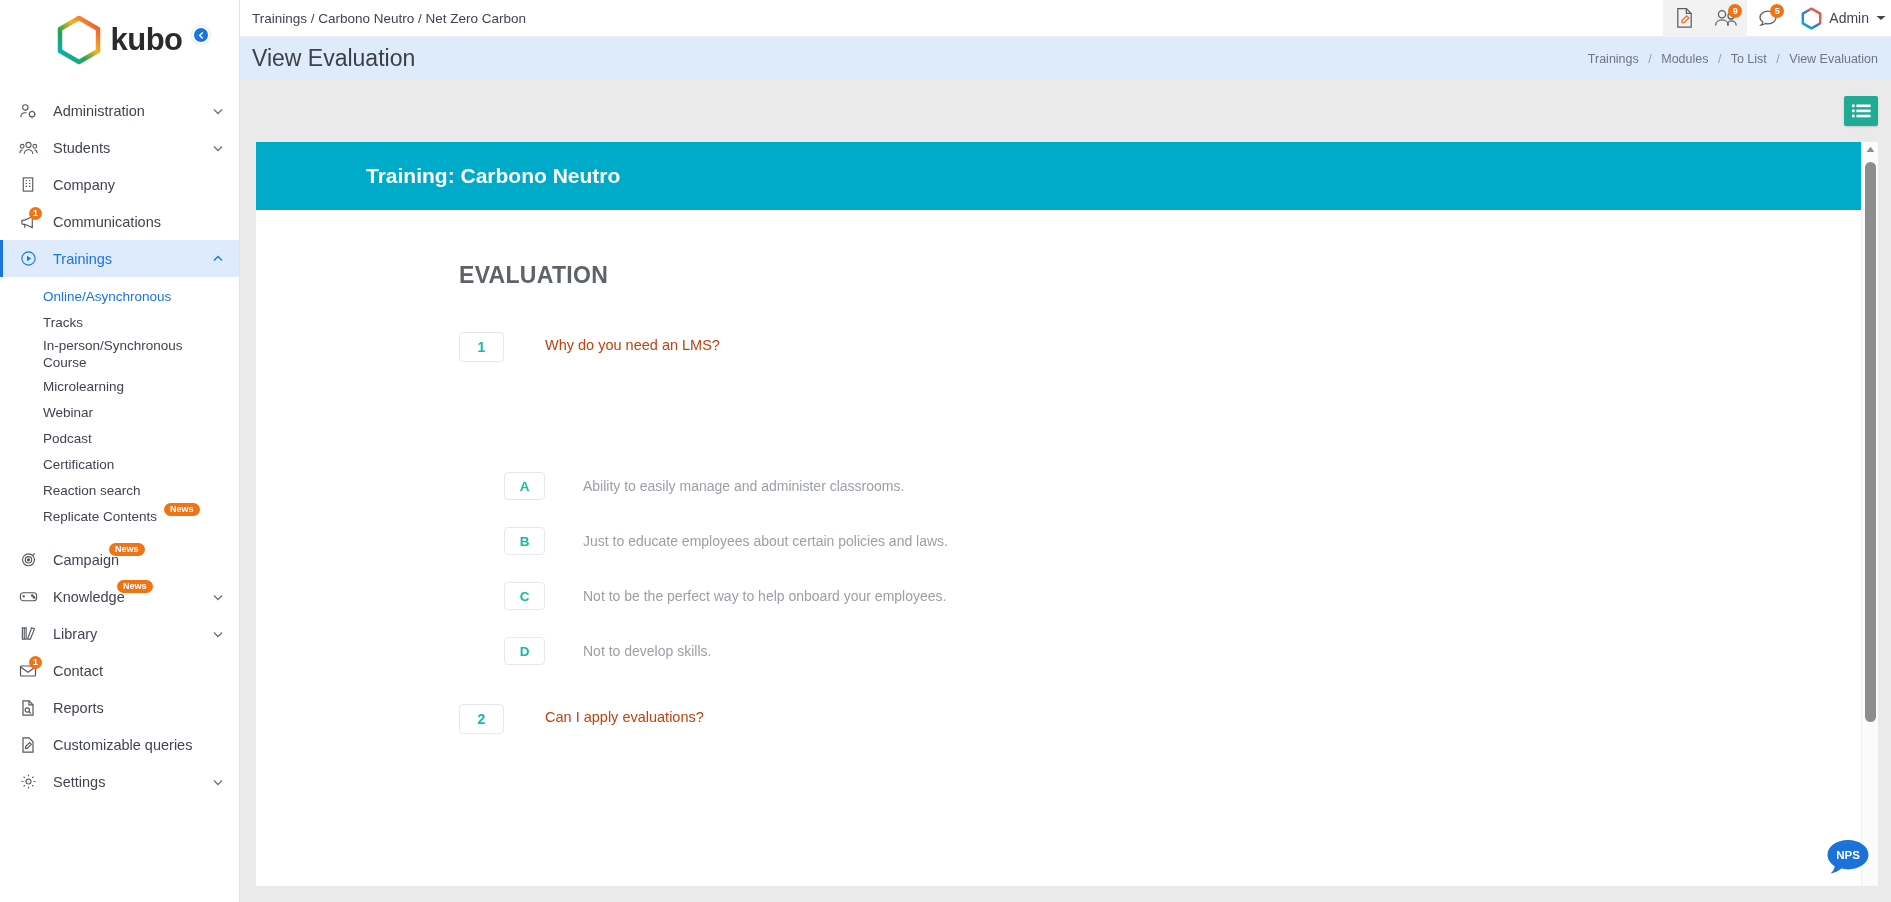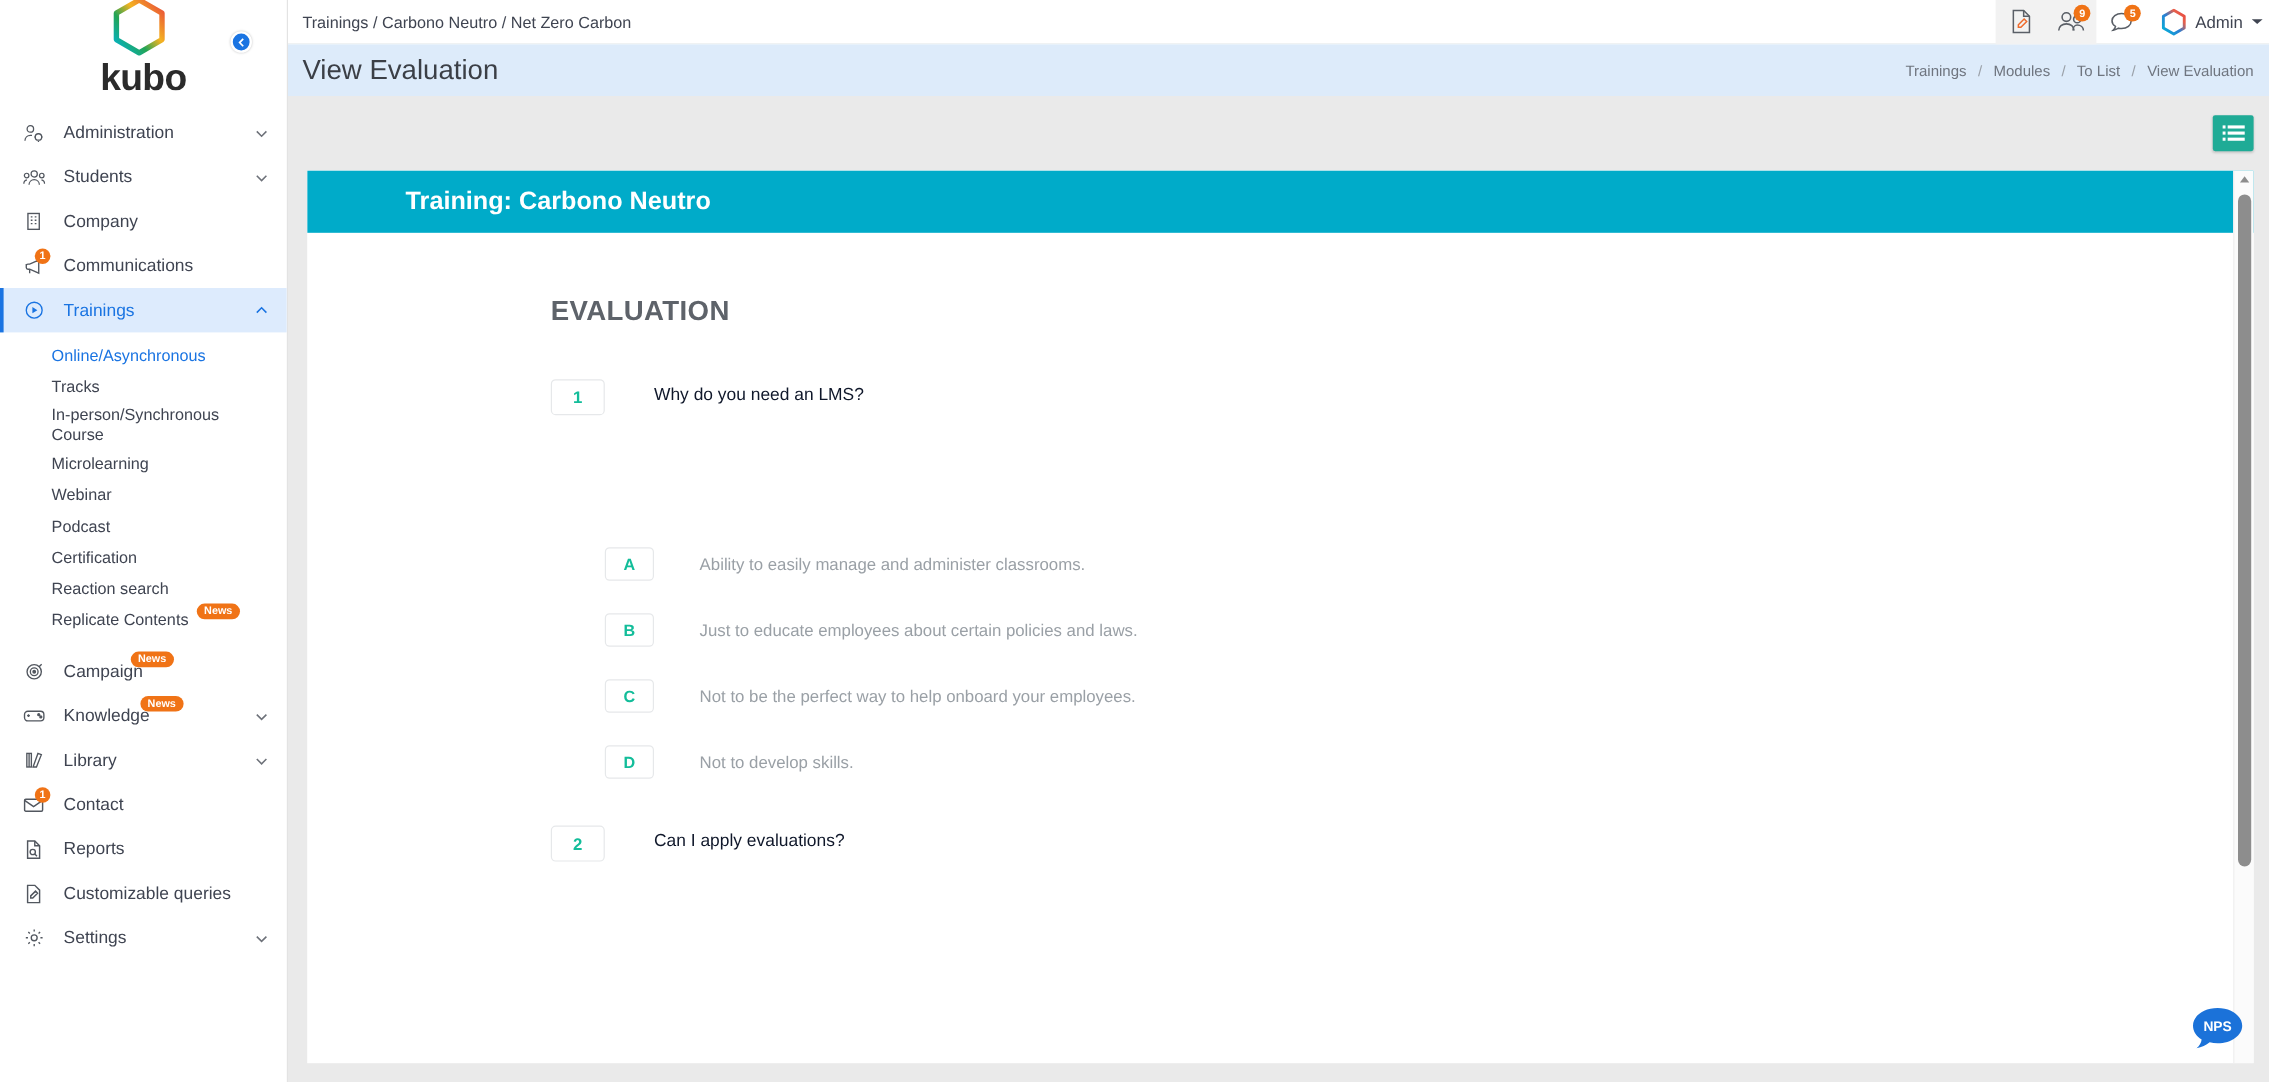--- a/index.html
+++ b/index.html
@@ -12,21 +12,20 @@
   .app { position: relative; width: 1891px; height: 902px; display: flex; }
 
   
   .sidebar {
     width: 240px; height: 902px; background: #ffffff;
     border-right: 1px solid #e3e3e3;
     flex: 0 0 240px; position: relative; overflow: hidden;
   }
   .logo-wrap {
     height: 80px; display: flex; align-items: center; justify-content: center;
-    flex-direction: column;
   }
   .logo-hex { width: 46px; height: 50px; margin-right: 8px; }
   .logo-text { font-size: 31px; font-weight: 700; color: #2b2b2b; letter-spacing: -0.5px; }
 
   .nav { padding-top: 12px; }
   .nav-item {
     display: flex; align-items: center; height: 37px;
     padding: 0 14px 0 16px; position: relative; cursor: pointer;
     color: #3f4451; font-size: 14.5px;
   }
@@ -119,34 +118,34 @@
     width: 34px; height: 30px; background: #1fab96; border-radius: 2px;
     display: flex; align-items: center; justify-content: center; cursor: pointer;
     box-shadow: 0 1px 2px rgba(0,0,0,.15);
   }
 
   .paper-wrap { position: relative; margin: 0 22px 0 16px; }
   .paper {
     background: #ffffff; width: 1622px; height: 744px; overflow: hidden; position: relative;
   }
   .paper-banner {
-    background: #00abc9; height: 52px; display: flex; align-items: center; padding-left: 82px;
+    background: #00abc9; height: 68px; display: flex; align-items: center; padding-left: 110px;
   }
   .paper-banner .btitle { color: #ffffff; font-size: 21px; font-weight: 700; }
   .paper-body { padding: 38px 0 0 203px; margin-top: 14px; }
   .eval-title { font-size: 23px; font-weight: 700; color: #5e636a; letter-spacing: .3px; }
 
   .q-row { display: flex; align-items: flex-start; margin-top: 43px; }
   .num-box {
     width: 45px; height: 30px; border: 1px solid #e6e8ea; border-radius: 4px;
     display: flex; align-items: center; justify-content: center;
     font-size: 14px; font-weight: 700; color: #13bd9a; background: #fff;
     flex: 0 0 45px;
   }
-  .q-text { margin-left: 41px; font-size: 14.5px; color: #0f172a; padding-top: 5px; }
+  .q-text { margin-left: 41px; font-size: 14.5px; color: #c2410c; padding-top: 5px; }
 
   .opt-row { display: flex; align-items: center; margin-top: 27px; padding-left: 45px; }
   .opt-box {
     width: 41px; height: 28px; border: 1px solid #e6e8ea; border-radius: 4px;
     display: flex; align-items: center; justify-content: center;
     font-size: 13.5px; font-weight: 700; color: #13bd9a; background: #fff;
     flex: 0 0 41px;
   }
   .opt-text { margin-left: 38px; font-size: 14px; color: #9aa0a6; }
   .spacer-gap { height: 83px; }

